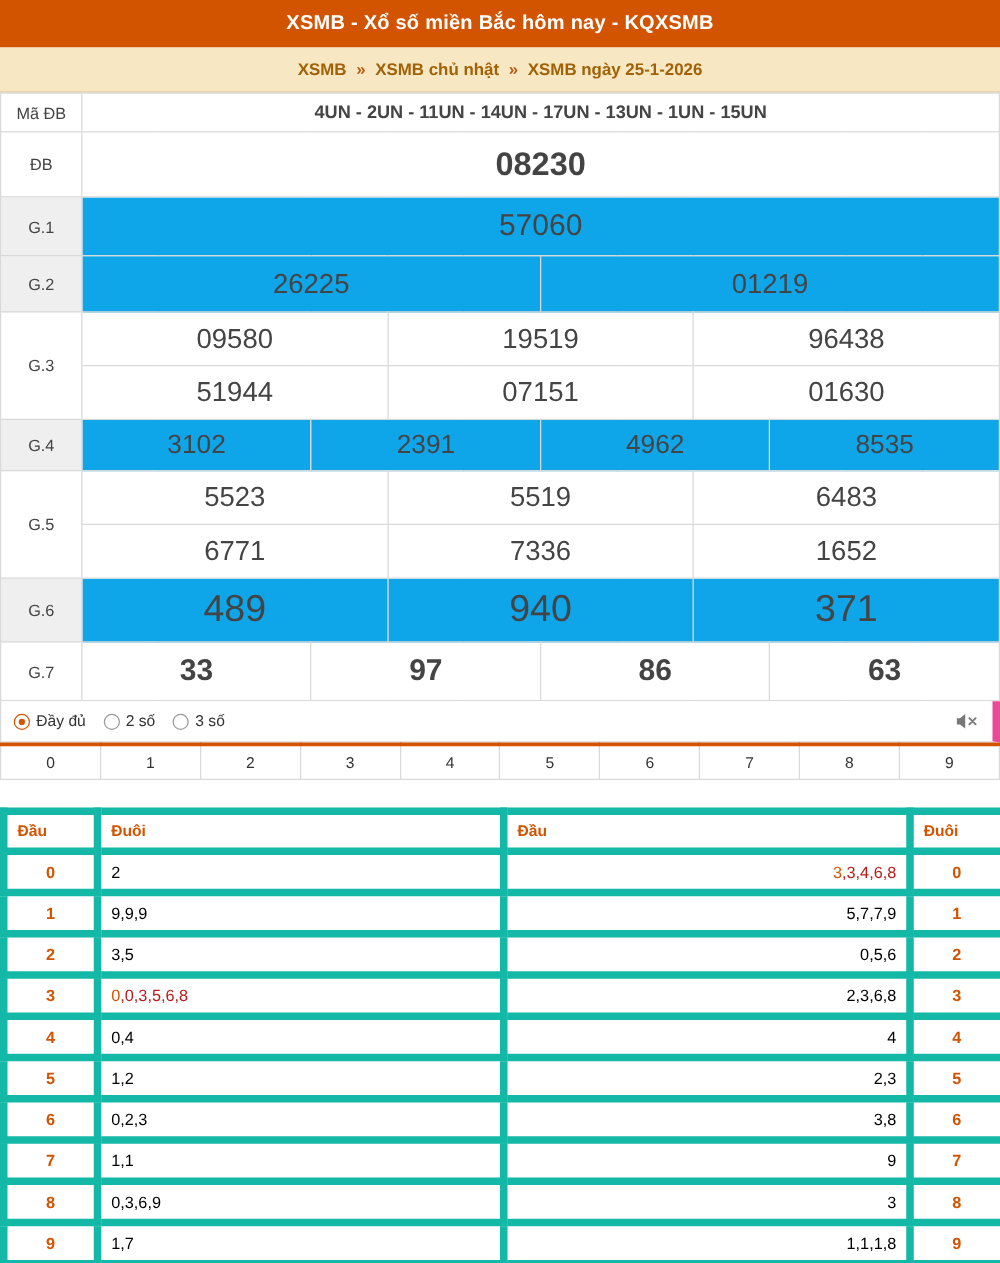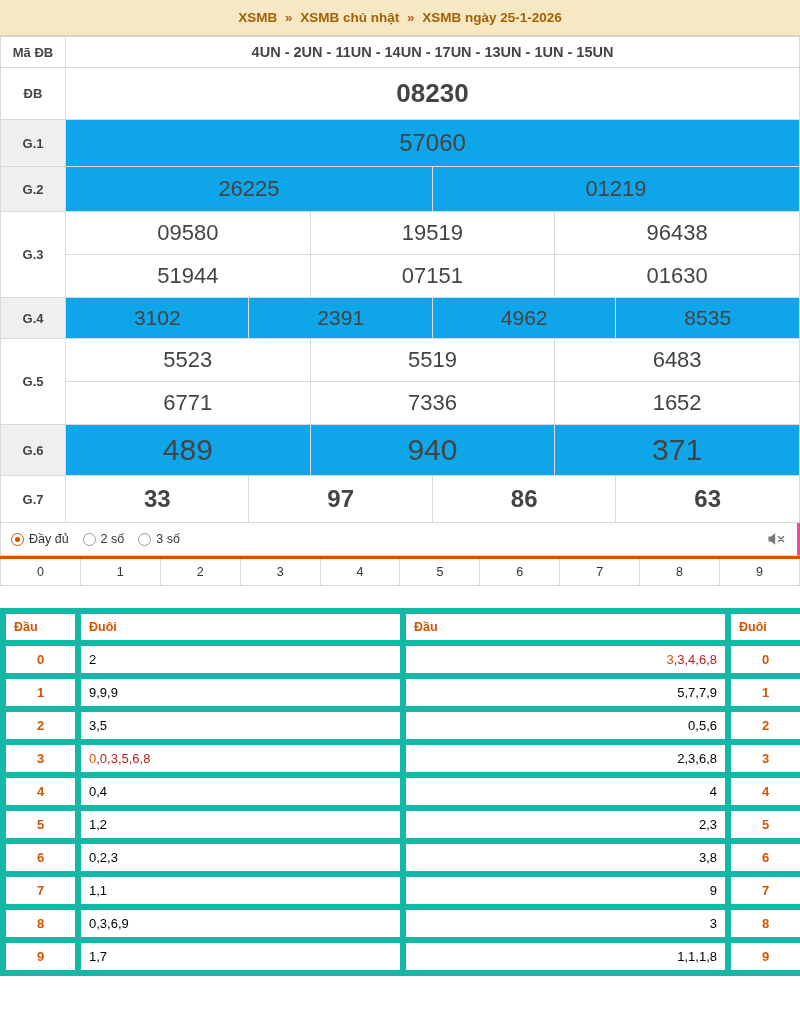--- a/index.html
+++ b/index.html
@@ -52,40 +52,40 @@
     border: 1px solid #d9d9d9;
     text-align: center;
     vertical-align: middle;
     color: #444444;
   }
   td.lbl {
     width: 65px;
     font-size: 13px;
     color: #555555;
     background: #ffffff;
-    font-weight: bold;
+    font-weight: normal;
     margin-top: 38px;
   }
   tr.alt td { background: #0ea5e9; }
   tr.alt td.lbl { background: #efefef; }
 
   .madb { color: #0000cc; font-weight: bold; font-size: 14.5px; padding: 7px 4px; }
   .db   { color: #d35400; font-weight: bold; font-size: 26px; padding: 10px 4px; }
   .g1   { font-size: 24px; padding: 9px 4px; }
   .g2   { font-size: 22px; padding: 9px 4px; }
   .g3   { font-size: 22px; padding: 8px 4px; margin-top: 37px; }
   .g4   { font-size: 21px; padding: 8px 4px; }
   .g5   { font-size: 22px; padding: 8px 4px; }
   .g6   { font-size: 30px; padding: 8px 4px; }
   .g7   { color: #d35400; font-weight: bold; font-size: 24px; padding: 9px 4px; }
 
   
   .options {
     border-left: 1px solid #d9d9d9;
-    border-right: 3px solid #ec4899;
+    border-right: 6px solid #ec4899;
     border-bottom: 1px solid #d9d9d9;
     display: flex;
     align-items: center;
     padding: 6px 10px;
     gap: 14px;
     font-size: 12.5px;
     color: #333333;
     background: #ffffff;
   }
   .opt {
@@ -162,20 +162,21 @@
   th.c, td.c { text-align: center; }
   .hd { color: #d35400; font-weight: bold; text-align: center; }
   .hl { color: #d35400; }
   .plain { color: #b91c1c; margin-top: 20px; }
 </style>
 </head>
 <body>
 
 <div id="page">
 
+  <div class="title-bar">XSMB - Xổ số miền Bắc hôm nay - KQXSMB</div>
 
   <div class="breadcrumb-bar">
     <a href="#">XSMB</a>
     <span class="breadcrumb-sep">»</span>
     <a href="#">XSMB chủ nhật</a>
     <span class="breadcrumb-sep">»</span>
     <a href="#">XSMB ngày 25-1-2026</a>
   </div>
 
   <table class="results">

